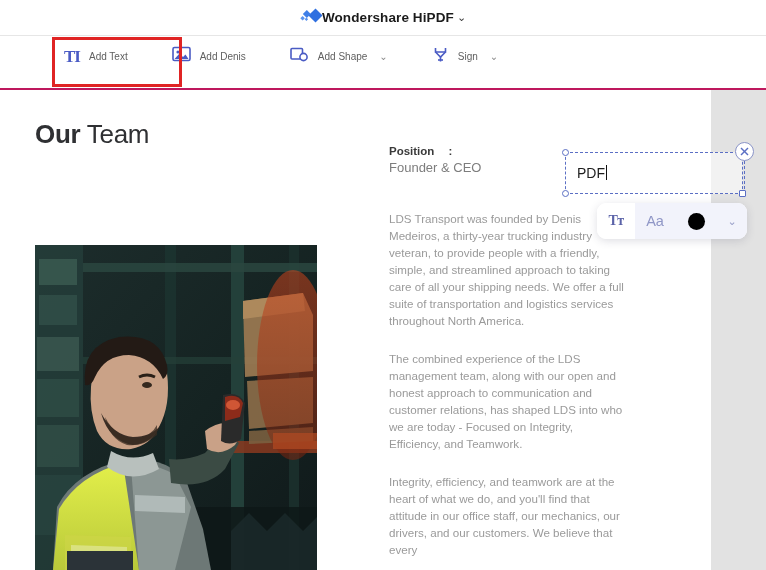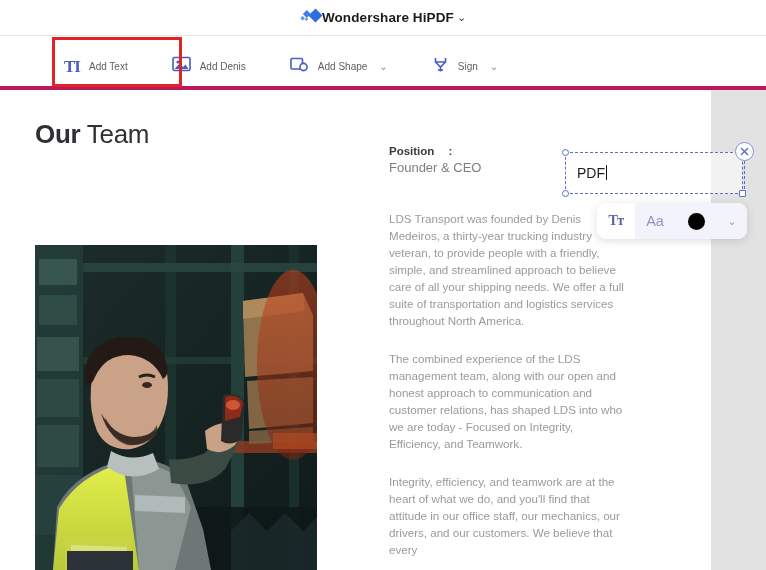--- a/index.html
+++ b/index.html
@@ -49,24 +49,24 @@
     margin-left: 3px;
     line-height: 1;
   }
 
   
   .toolbar {
     position: absolute;
     left: 0; top: 36px;
     width: 766px; height: 54px;
     background: #ffffff;
-    border-bottom: 4px solid #be185d;
-    box-sizing: border-box;
-    display: flex;
-    align-items: flex-end;
+    border-bottom: 2px solid #be185d;
+    box-sizing: border-box;
+    display: flex;
+    align-items: flex-start;
     padding-left: 64px;
   }
   .tool {
     display: flex;
     align-items: center;
     gap: 9px;
     margin-right: 44px;
     cursor: pointer;
     height: 40px;
   }
@@ -434,21 +434,21 @@
     </div>
 
     <div class="bio">
 
       <div class="bio-position-row">
         <span class="bio-position-label">Position</span>
         <span class="bio-position-colon">:</span>
       </div>
       <div class="bio-position-value">Founder &amp; CEO</div>
 
-      <p class="bio-para first">LDS Transport was founded by Denis Medeiros, a thirty-year trucking industry veteran, to provide people with a friendly, simple, and streamlined approach to believe care of all your shipping needs. We offer a full suite of transportation and logistics services throughout North America.</p>
+      <p class="bio-para first">LDS Transport was founded by Denis Medeiros, a thirty-year trucking industry veteran, to provide people with a friendly, simple, and streamlined approach to taking care of all your shipping needs. We offer a full suite of transportation and logistics services throughout North America.</p>
       <p class="bio-para">The combined experience of the LDS management team, along with our open and honest approach to communication and customer relations, has shaped LDS into who we are today - Focused on Integrity, Efficiency, and Teamwork.</p>
       <p class="bio-para">Integrity, efficiency, and teamwork are at the heart of what we do, and you'll find that attitude in our office staff, our mechanics, our drivers, and our customers. We believe that every</p>
     </div>
 
   </div>
 </div>
 
 <div class="close-leader"></div>
 
 <div class="textbox">

